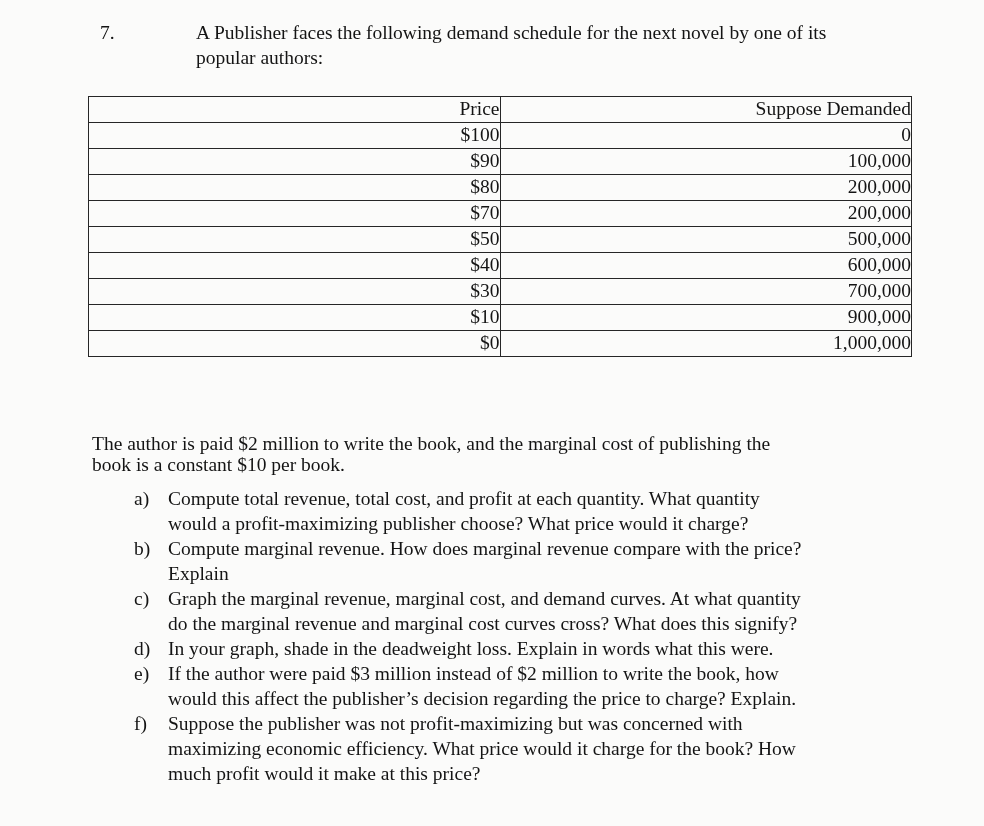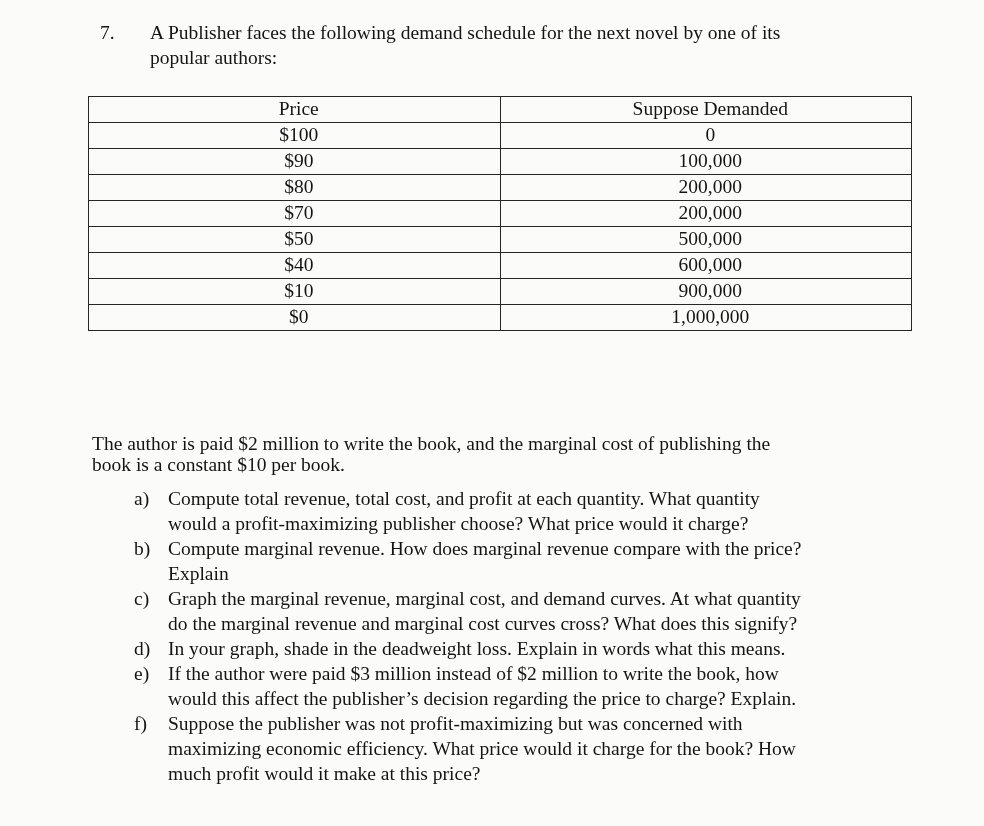--- a/index.html
+++ b/index.html
@@ -28,38 +28,39 @@
     font-size: 19.5px;
     line-height: 25px;
   }
   .qnum {
     flex: none;
     width: 50px;
   }
   .qtext {
     width: 740px;
     white-space: pre-line;
+    margin-left: 46px;
   }
   
   .demand-table {
     position: absolute;
     left: 88px;
     top: 96px;
     width: 824px;
     border-collapse: collapse;
     font-size: 19.5px;
     table-layout: fixed;
   }
   .demand-table th,
   .demand-table td {
     width: 50%;
     border: 1.7px solid #262626;
     height: 24px;
     padding: 0 0 1px 9px;
-    text-align: center;
+    text-align: right;
     font-weight: normal;
     vertical-align: middle;
     line-height: 24px;
   }
   
   .intro {
     position: absolute;
     left: 92px;
     top: 433px;
     width: 805px;
@@ -126,20 +127,24 @@
         </tr>
         <tr>
           <td>$50</td>
           <td>500,000</td>
         </tr>
         <tr>
           <td>$40</td>
           <td>600,000</td>
         </tr>
         <tr>
+          <td>$30</td>
+          <td>700,000</td>
+        </tr>
+        <tr>
           <td>$10</td>
           <td>900,000</td>
         </tr>
         <tr>
           <td>$0</td>
           <td>1,000,000</td>
         </tr>
       </tbody>
   </table>
 
@@ -157,21 +162,21 @@
         <span class="part-text">Compute marginal revenue.  How does marginal revenue compare with the price?
 Explain</span>
       </div>
       <div class="part">
         <span class="part-label">c)</span>
         <span class="part-text">Graph the marginal revenue, marginal cost, and demand curves. At what quantity
 do the marginal revenue and marginal cost curves cross? What does this signify?</span>
       </div>
       <div class="part">
         <span class="part-label">d)</span>
-        <span class="part-text">In your graph, shade in the deadweight loss. Explain in words what this means.</span>
+        <span class="part-text">In your graph, shade in the deadweight loss. Explain in words what this were.</span>
       </div>
       <div class="part">
         <span class="part-label">e)</span>
         <span class="part-text">If the author were paid $3 million instead of $2 million to write the book, how
 would this affect the publisher’s decision regarding the price to charge? Explain.</span>
       </div>
       <div class="part">
         <span class="part-label">f)</span>
         <span class="part-text">Suppose the publisher was not profit-maximizing but was concerned with
 maximizing economic efficiency. What price would it charge for the book? How

